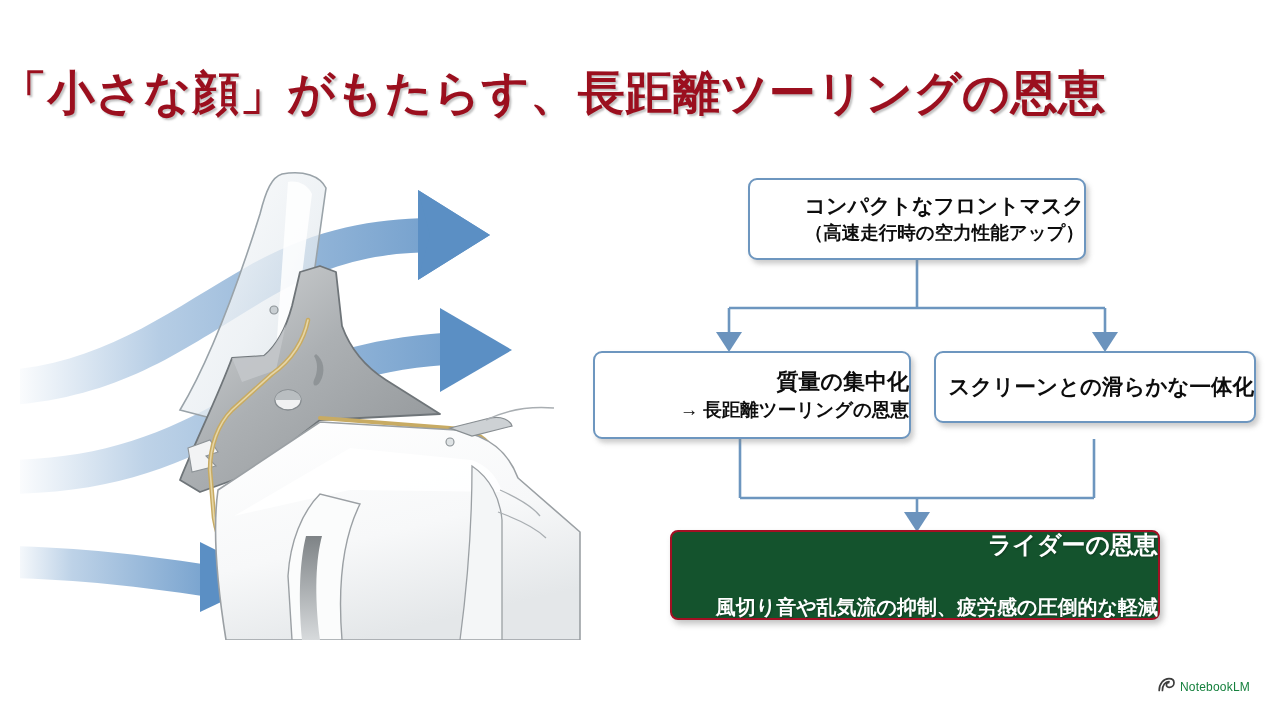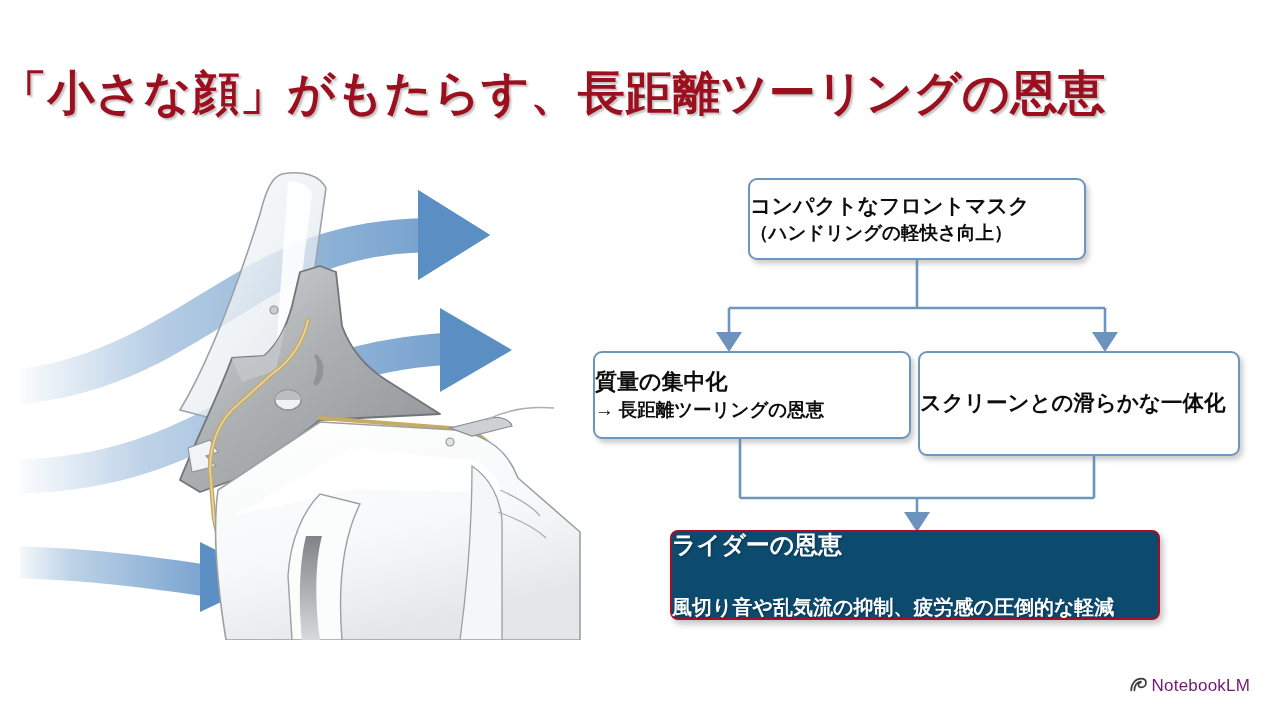--- a/index.html
+++ b/index.html
@@ -57,21 +57,21 @@
 
   .node {
     position: absolute;
     box-sizing: border-box;
     border: 2px solid #6d96bf;
     border-radius: 9px;
     background: #ffffff;
     box-shadow: 3px 4px 5px rgba(130,130,130,0.40);
     display: flex;
     flex-direction: column;
-    align-items: flex-start;
+    align-items: flex-end;
     justify-content: center;
     text-align: center;
     color: #0d0d0d;
   }
   .node .line1 {
     font-weight: bold;
     font-size: 21px;
     letter-spacing: 0px;
     line-height: 1.25;
     white-space: nowrap;
@@ -96,34 +96,34 @@
   #node-left {
     left: 5px;
     top: 183px;
     width: 318px;
     height: 88px;
   }
   #node-left .line1 { font-size: 22px; }
   #node-left .line2 { font-size: 18.5px; }
 
   #node-right {
-    left: 330px;
+    left: 346px;
     top: 183px;
     width: 322px;
-    height: 105px;
+    height: 72px;
   }
   #node-right .line1 { font-size: 21.5px; }
   #node-right .line2 { font-size: 18.5px; }
 
   #node-benefit {
     left: 82px;
     top: 362px;
     width: 490px;
     height: 90px;
-    background: #0c4a6e;
+    background: #14532d;
     border: 2px solid #a30f23;
     border-radius: 8px;
     color: #ffffff;
     box-shadow: 3px 4px 6px rgba(120,120,120,0.45);
     gap: 32px;
   }
   #node-benefit .line1 {
     font-size: 24px;
     font-weight: bold;
     color: #ffffff;
@@ -140,22 +140,22 @@
   
   #footer-logo {
     position: absolute;
     right: 18px;
     bottom: 10px;
     display: flex;
     align-items: center;
     gap: 5px;
   }
   #footer-logo .brand-text {
-    font-size: 17px;
-    color: #701a75;
+    font-size: 12px;
+    color: #15803d;
     letter-spacing: 0.2px;
   }
 </style>
 </head>
 <body>
 
 <div id="slide-title">「小さな顔」がもたらす、長距離ツーリングの恩恵</div>
 
 <div id="illustration">
   <svg width="570" height="480" viewBox="0 0 570 480" xmlns="http://www.w3.org/2000/svg">
@@ -274,21 +274,21 @@
     <path d="M 152 271 L 152 330" fill="none" stroke="#6d96bf" stroke-width="2.6"></path>
     <path d="M 152 330 L 506 330" fill="none" stroke="#6d96bf" stroke-width="2.6"></path>
     <path d="M 506 271 L 506 330" fill="none" stroke="#6d96bf" stroke-width="2.6"></path>
 
     <path d="M 329 330 L 329 344" fill="none" stroke="#6d96bf" stroke-width="2.6"></path>
     <path d="M 316 344 L 342 344 L 329 364 Z" fill="#6b93bd"></path>
   </svg>
 
   <div class="node" id="node-top">
     <div class="line1">コンパクトなフロントマスク</div>
-    <div class="line2">（ハンドリングの軽快さ向上）</div>
+    <div class="line2">（高速走行時の空力性能アップ）</div>
   </div>
 
   <div class="node" id="node-left">
     <div class="line1">質量の集中化</div>
     <div class="line2">→ 長距離ツーリングの恩恵</div>
   </div>
 
   <div class="node" id="node-right">
     <div class="line1">スクリーンとの滑らかな一体化</div>
   </div>

